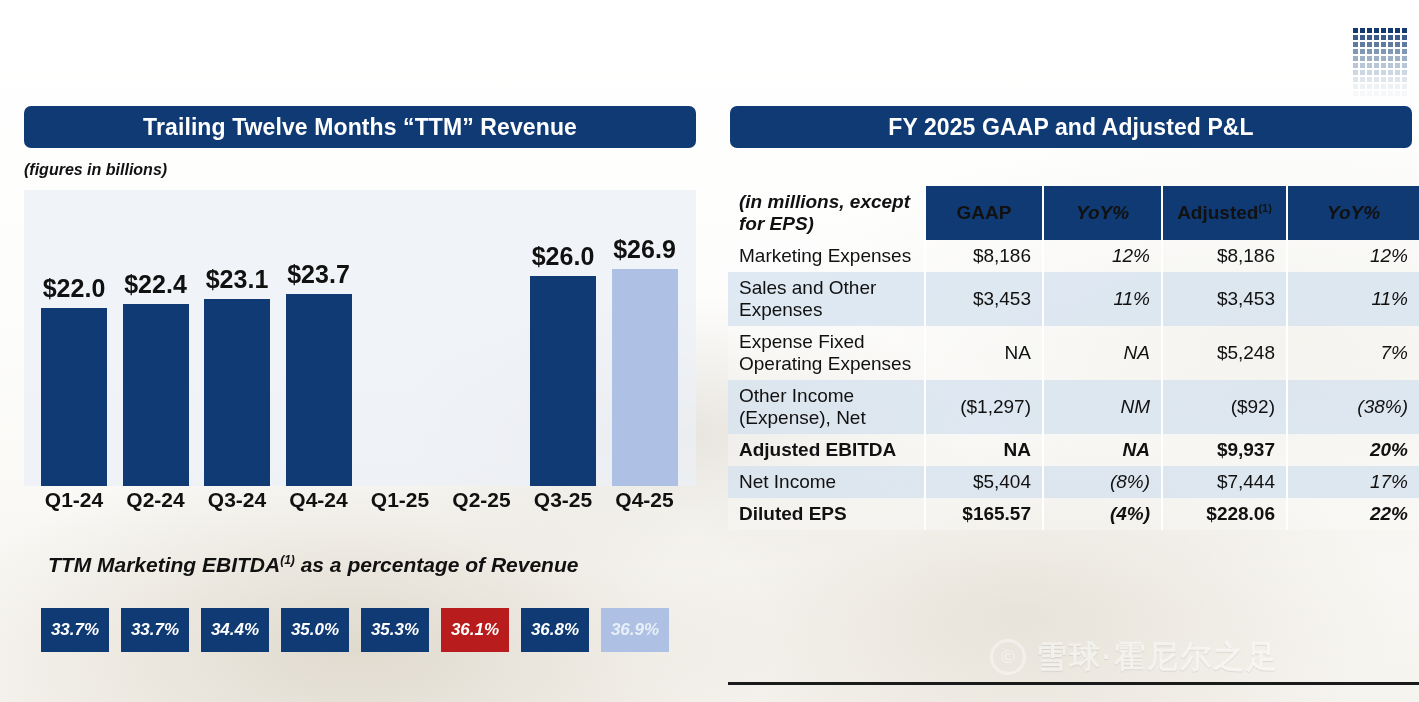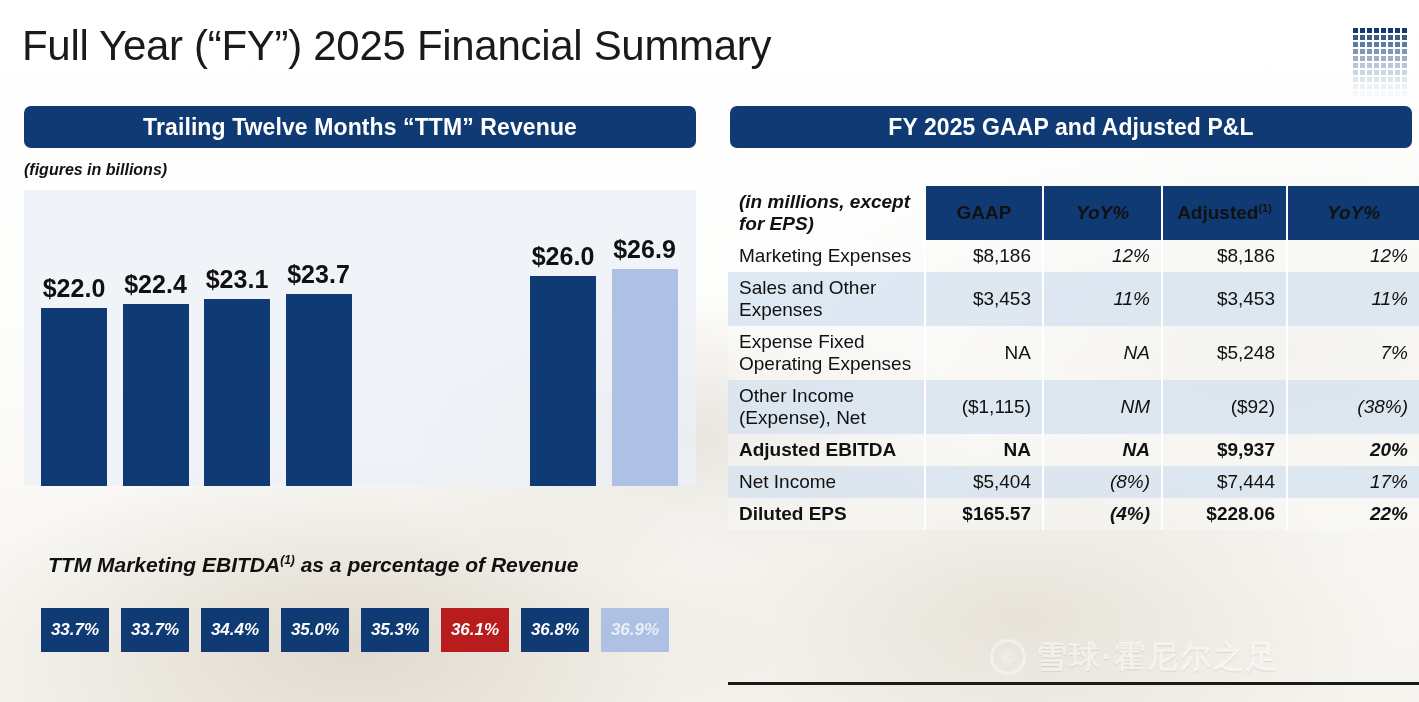--- a/index.html
+++ b/index.html
@@ -242,21 +242,20 @@
     white-space: nowrap;
   }
 </style>
 </head>
 <body>
 
 <div id="slide-bg"></div>
 
 <div id="root">
 
-  <div id="page-title">Full Year (“FY”) 2025 Financial Summary</div>
 
   <div id="dot-grid">
       <i style="background: rgb(18, 58, 110);"></i>
       <i style="background: rgb(18, 58, 110);"></i>
       <i style="background: rgb(18, 58, 110);"></i>
       <i style="background: rgb(18, 58, 110);"></i>
       <i style="background: rgb(18, 58, 110);"></i>
       <i style="background: rgb(18, 58, 110);"></i>
       <i style="background: rgb(18, 58, 110);"></i>
       <i style="background: rgb(18, 58, 110);"></i>
@@ -357,20 +356,30 @@
         <div class="bar-value" style="bottom: 197px;">$23.7</div>
       </div>
       <div class="bar-col" style="left: 506px;">
         <div class="bar-rect" style="height: 210px; background: rgb(16, 58, 116);"></div>
         <div class="bar-value" style="bottom: 215px;">$26.0</div>
       </div>
       <div class="bar-col" style="left: 587.5px;">
         <div class="bar-rect highlight" style="height: 217px; background: rgb(174, 193, 228);"></div>
         <div class="bar-value" style="bottom: 222px;">$26.9</div>
       </div>
+    </div>
+  <div id="bar-axis-labels">
+      <div class="axis-label" style="left: 7px;">Q1-24</div>
+      <div class="axis-label" style="left: 88.5px;">Q2-24</div>
+      <div class="axis-label" style="left: 170px;">Q3-24</div>
+      <div class="axis-label" style="left: 251.5px;">Q4-24</div>
+      <div class="axis-label" style="left: 333px;">Q1-25</div>
+      <div class="axis-label" style="left: 414.5px;">Q2-25</div>
+      <div class="axis-label" style="left: 496px;">Q3-25</div>
+      <div class="axis-label" style="left: 577.5px;">Q4-25</div>
     </div>
 
   <div id="ebitda-caption">
     <span>TTM Marketing EBITDA</span><sup>(1)</sup><span> as a percentage of Revenue</span>
   </div>
 
   <div id="ebitda-chips">
       <div class="chip" style="left: 0px; background: rgb(16, 58, 116);">33.7%</div>
       <div class="chip" style="left: 80px; background: rgb(16, 58, 116);">33.7%</div>
       <div class="chip" style="left: 160px; background: rgb(16, 58, 116);">34.4%</div>
@@ -417,21 +426,21 @@
         </tr>
         <tr class="plain">
           <td class="label">Expense Fixed Operating Expenses</td>
           <td class="num">NA</td>
           <td class="pct">NA</td>
           <td class="num">$5,248</td>
           <td class="pct">7%</td>
         </tr>
         <tr class="band">
           <td class="label">Other Income (Expense), Net</td>
-          <td class="num">($1,115)</td>
+          <td class="num">($1,297)</td>
           <td class="pct">NM</td>
           <td class="num">($92)</td>
           <td class="pct">(38%)</td>
         </tr>
         <tr class="plain bold">
           <td class="label">Adjusted EBITDA</td>
           <td class="num">NA</td>
           <td class="pct">NA</td>
           <td class="num">$9,937</td>
           <td class="pct">20%</td>

